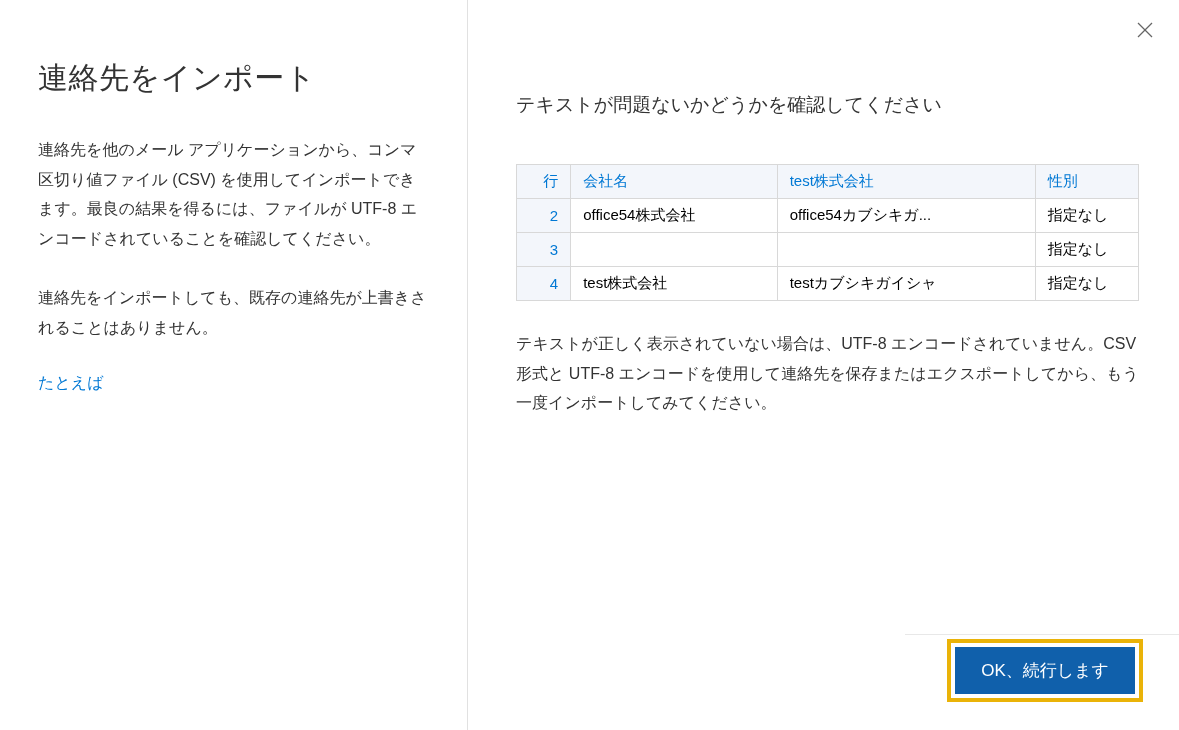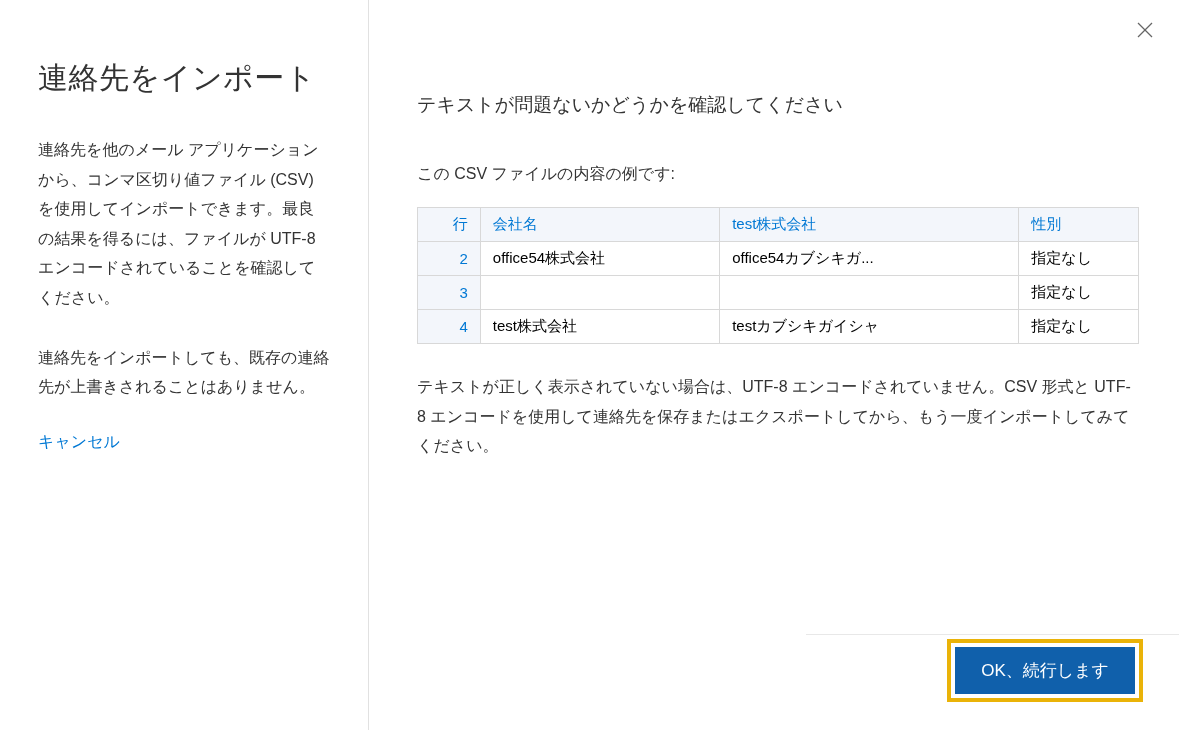--- a/index.html
+++ b/index.html
@@ -14,21 +14,21 @@
       height: 730px;
       overflow: hidden;
       position: relative;
     }
     .dialog-container {
       display: flex;
       width: 100%;
       height: 100%;
     }
     .left-panel {
-      width: 369px;
+      width: 468px;
       padding: 58px 38px 38px 38px;
       border-right: 1px solid #e1e1e1;
     }
     .left-title {
       font-size: 30px;
       font-weight: 300;
       color: #333333;
       margin-bottom: 36px;
       letter-spacing: 0.5px;
     }
@@ -152,33 +152,32 @@
     }
   </style>
 </head>
 <body>
 
 <div class="dialog-container">
   <div class="left-panel">
     <h1 class="left-title">連絡先をインポート</h1>
     <p class="left-paragraph">連絡先を他のメール アプリケーションから、コンマ区切り値ファイル (CSV) を使用してインポートできます。最良の結果を得るには、ファイルが UTF-8 エンコードされていることを確認してください。</p>
     <p class="left-paragraph">連絡先をインポートしても、既存の連絡先が上書きされることはありません。</p>
-    <a class="info-link">キャンセル</a>
+    <a class="info-link">たとえば</a>
   </div>
 
   <div class="right-panel">
     <div class="close-button">
       <svg viewBox="0 0 16 16">
         <line x1="1" y1="1" x2="15" y2="15" stroke="#666" stroke-width="1.2"></line>
         <line x1="15" y1="1" x2="1" y2="15" stroke="#666" stroke-width="1.2"></line>
       </svg>
     </div>
 
     <h2 class="right-heading">テキストが問題ないかどうかを確認してください</h2>
-    <p class="right-subtext">この CSV ファイルの内容の例です:</p>
 
     <table class="data-table">
       <thead>
         <tr>
           <th class="row-header">行</th>
           <th class="col-company">会社名</th>
           <th class="col-furigana">test株式会社</th>
           <th class="col-gender">性別</th>
         </tr>
       </thead>

